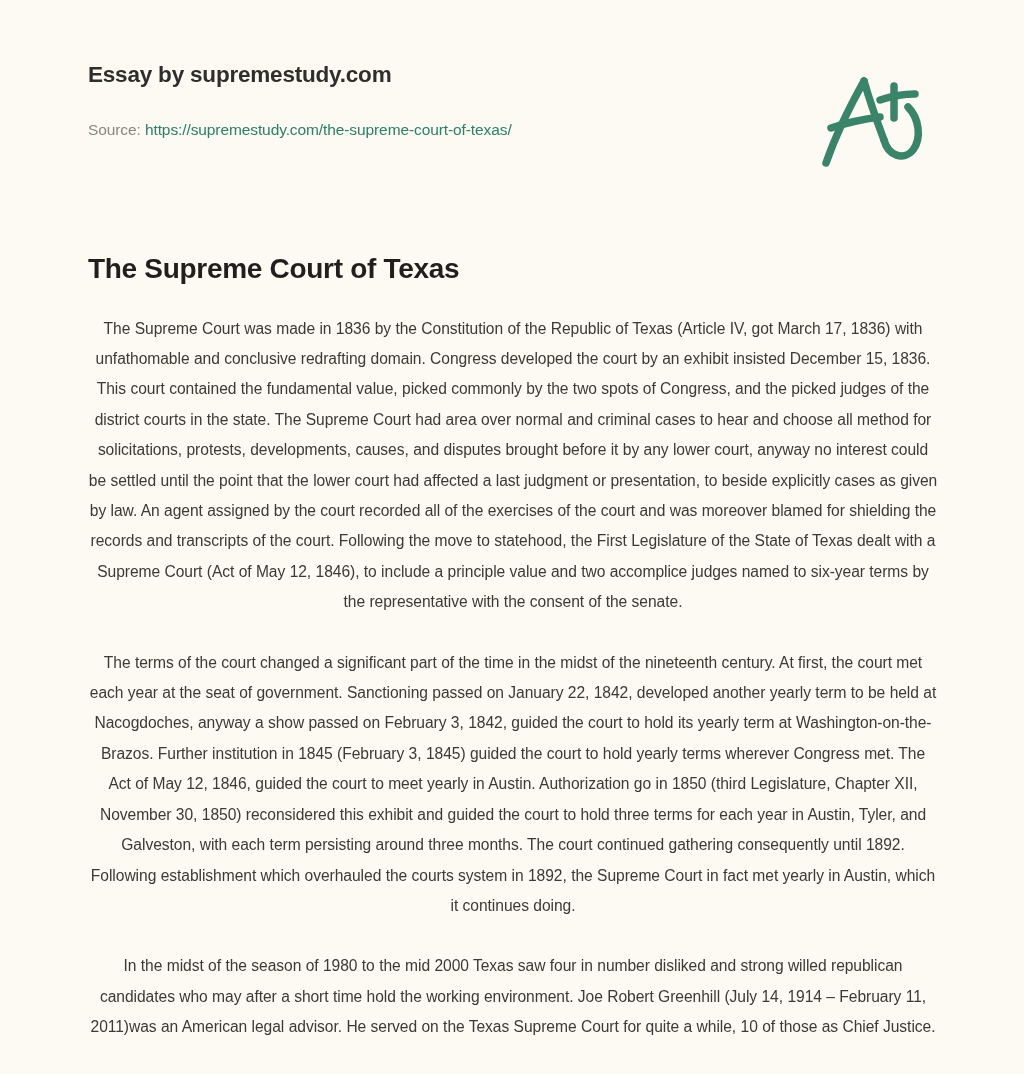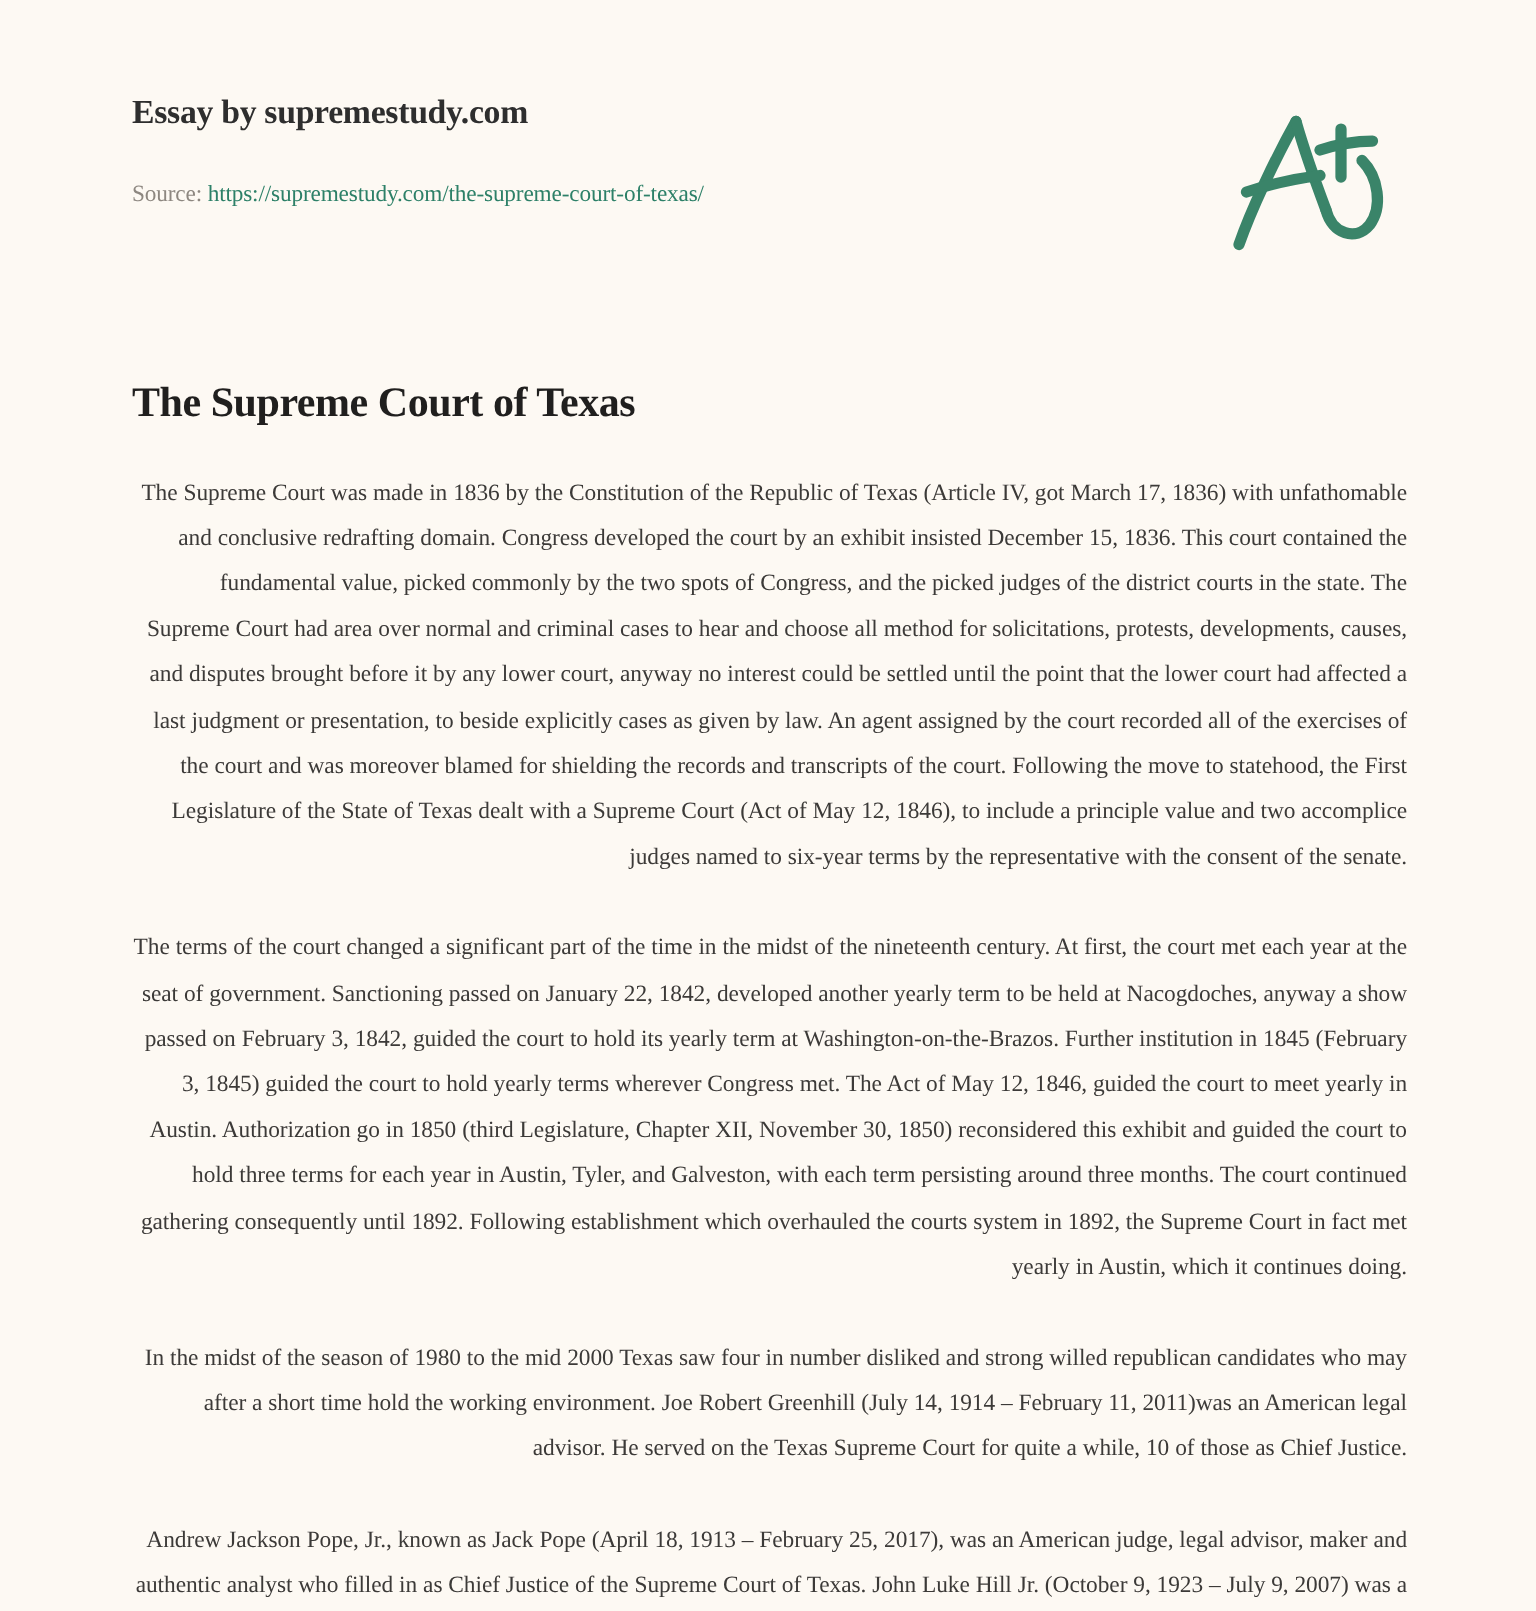--- a/index.html
+++ b/index.html
@@ -15,21 +15,20 @@
     overflow: hidden;
     position: relative;
   }
 
   .page {
     width: 832px;
     height: 1074px;
     position: relative;
     box-sizing: border-box;
     background: #fdf9f3;
-    font-family: Liberation Serif, serif;
   }
 
   
   .header {
     position: absolute;
     left: 0;
     top: 0;
     width: 1024px;
     height: 210px;
   }
@@ -90,21 +89,21 @@
     letter-spacing: -0.3px;
     margin: 0 0 28px 0;
     line-height: 1.2;
   }
 
   .para {
     font-size: 15.6px;
     line-height: 30.4px;
     color: #3c3a38;
     margin: 0 0 30px 0;
-    text-align: right;
+    text-align: center;
     letter-spacing: -0.05px;
     word-spacing: 0.1px;
   }
   .para:last-child {
     margin-bottom: 0;
   }
 </style>
 </head>
 <body>
 

